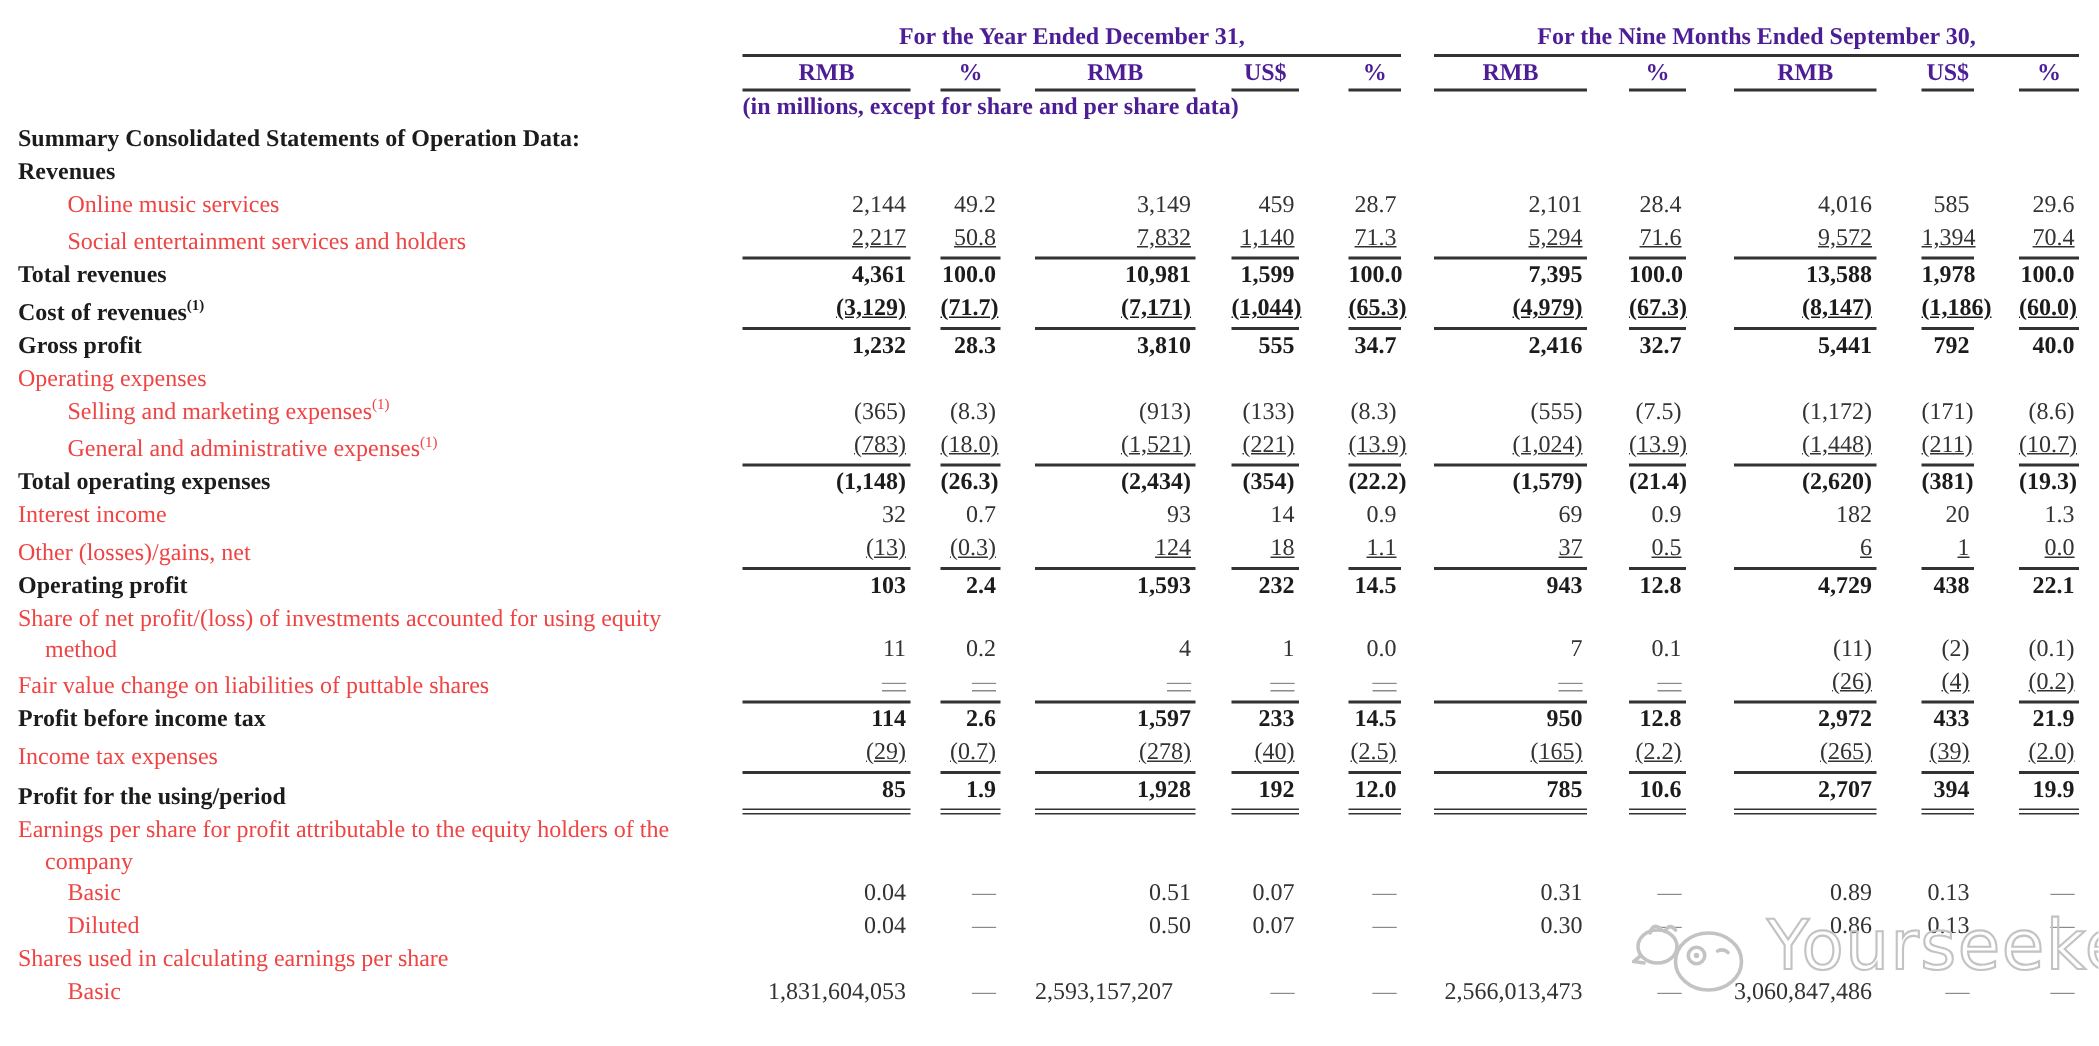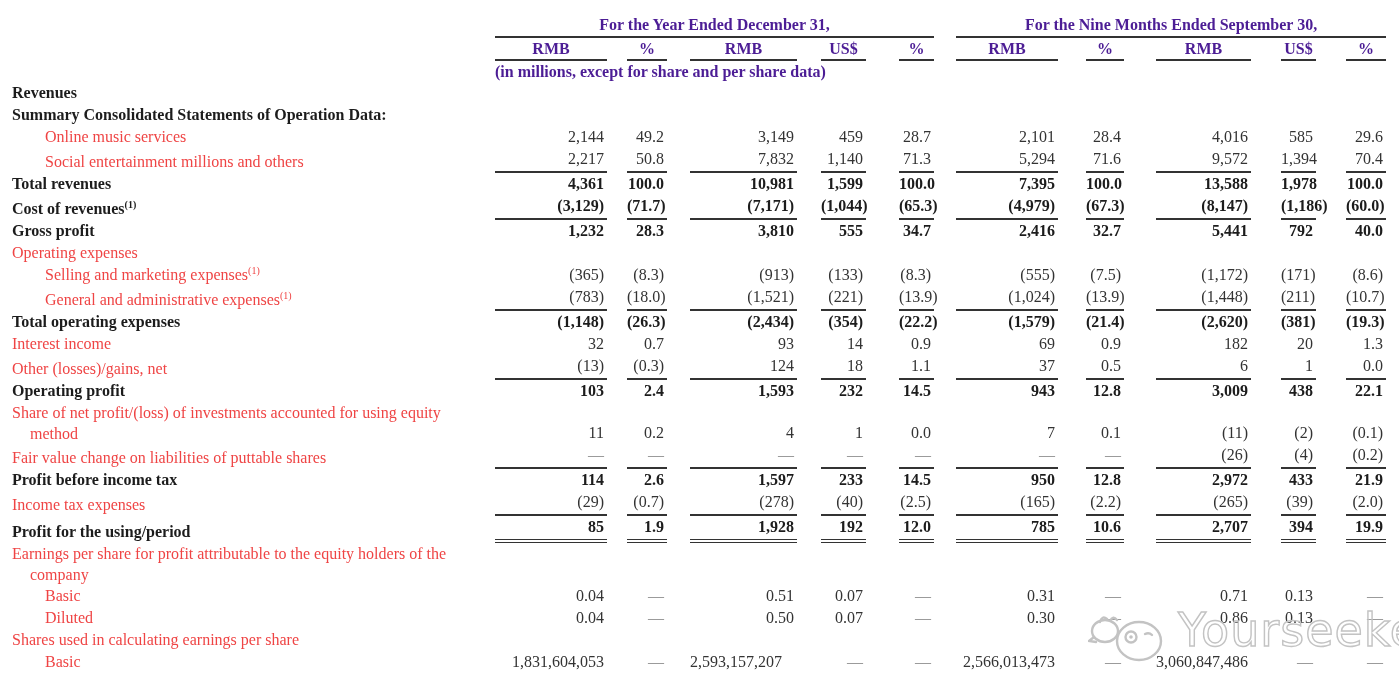--- a/index.html
+++ b/index.html
@@ -25,21 +25,21 @@
   .pl32{padding-left:32px}
   .units{font-weight:bold;line-height:20px;text-align:left;white-space:nowrap;}
   tbody td{line-height:22px;}
   tbody tr{height:22px;}
   .lbl{white-space:nowrap;color:#ef4444;}
   .ind0{padding-left:10px}
   .ind1{padding-left:43px}
   .l2{margin-left:18px;line-height:21px;}
   .b, .b .lbl, td.b{font-weight:bold;color:#1c1c1c;}
   .num .v{text-align:right;padding-right:3px;white-space:nowrap;line-height:22px;}
-  .r1{border-bottom:2px solid #333;padding-bottom:1px;}
+  .r1{border-bottom:2px solid #333;padding-bottom:1px;text-decoration:underline;}
   .r2{border-bottom:4px double #333;padding-bottom:1px;}
   .dash{color:#8a8a8a;}
   .shift{padding-right:42px !important;}
   sup{font-size:10px;line-height:0;}
   tr.two td{vertical-align:bottom;}
   tr.two .lbl{line-height:21px;}
   
   .wm{
     position:absolute;left:1088px;top:594px;height:72px;
     display:flex;align-items:center;gap:6px;
@@ -117,20 +117,54 @@
     </tr>
     <tr class="un">
       <th></th>
       <th colspan="11">
           <div class="units">(in millions, except for share and per share data)</div>
         </th>
     </tr>
   </thead>
   <tbody>
       <tr>
+        <td class="lbl ind0 b"><span>Summary Consolidated Statements of Operation Data:</span></td>
+        <td class="num c0 b">
+          <div class="v"></div>
+        </td>
+        <td class="num c1 b">
+          <div class="v"></div>
+        </td>
+        <td class="num c2 b">
+          <div class="v"></div>
+        </td>
+        <td class="num c3 b">
+          <div class="v"></div>
+        </td>
+        <td class="num c4 b">
+          <div class="v"></div>
+        </td>
+        <td></td>
+        <td class="num c5 b">
+          <div class="v"></div>
+        </td>
+        <td class="num c6 b">
+          <div class="v"></div>
+        </td>
+        <td class="num c7 b">
+          <div class="v"></div>
+        </td>
+        <td class="num c8 b">
+          <div class="v"></div>
+        </td>
+        <td class="num c9 b">
+          <div class="v"></div>
+        </td>
+      </tr>
+      <tr>
         <td class="lbl ind0 b"><span>Revenues</span></td>
         <td class="num c0 b">
           <div class="v"></div>
         </td>
         <td class="num c1 b">
           <div class="v"></div>
         </td>
         <td class="num c2 b">
           <div class="v"></div>
         </td>
@@ -151,54 +185,20 @@
           <div class="v"></div>
         </td>
         <td class="num c8 b">
           <div class="v"></div>
         </td>
         <td class="num c9 b">
           <div class="v"></div>
         </td>
       </tr>
       <tr>
-        <td class="lbl ind0 b"><span>Summary Consolidated Statements of Operation Data:</span></td>
-        <td class="num c0 b">
-          <div class="v"></div>
-        </td>
-        <td class="num c1 b">
-          <div class="v"></div>
-        </td>
-        <td class="num c2 b">
-          <div class="v"></div>
-        </td>
-        <td class="num c3 b">
-          <div class="v"></div>
-        </td>
-        <td class="num c4 b">
-          <div class="v"></div>
-        </td>
-        <td></td>
-        <td class="num c5 b">
-          <div class="v"></div>
-        </td>
-        <td class="num c6 b">
-          <div class="v"></div>
-        </td>
-        <td class="num c7 b">
-          <div class="v"></div>
-        </td>
-        <td class="num c8 b">
-          <div class="v"></div>
-        </td>
-        <td class="num c9 b">
-          <div class="v"></div>
-        </td>
-      </tr>
-      <tr>
         <td class="lbl ind1"><span>Online music services</span></td>
         <td class="num c0">
           <div class="v">2,144</div>
         </td>
         <td class="num c1">
           <div class="v">49.2</div>
         </td>
         <td class="num c2">
           <div class="v">3,149</div>
         </td>
@@ -219,21 +219,21 @@
           <div class="v">4,016</div>
         </td>
         <td class="num c8">
           <div class="v">585</div>
         </td>
         <td class="num c9">
           <div class="v">29.6</div>
         </td>
       </tr>
       <tr>
-        <td class="lbl ind1"><span>Social entertainment millions and others</span></td>
+        <td class="lbl ind1"><span>Social entertainment services and holders</span></td>
         <td class="num c0">
           <div class="v r1">2,217</div>
         </td>
         <td class="num c1">
           <div class="v r1">50.8</div>
         </td>
         <td class="num c2">
           <div class="v r1">7,832</div>
         </td>
         <td class="num c3">
@@ -583,21 +583,21 @@
           <div class="v">14.5</div>
         </td>
         <td></td>
         <td class="num c5 b">
           <div class="v">943</div>
         </td>
         <td class="num c6 b">
           <div class="v">12.8</div>
         </td>
         <td class="num c7 b">
-          <div class="v">3,009</div>
+          <div class="v">4,729</div>
         </td>
         <td class="num c8 b">
           <div class="v">438</div>
         </td>
         <td class="num c9 b">
           <div class="v">22.1</div>
         </td>
       </tr>
       <tr class="two">
         <td class="lbl ind0"><span>Share of net profit/(loss) of investments accounted for using equity</span><div class="l2">method</div></td>
@@ -821,21 +821,21 @@
           <div class="v dash">—</div>
         </td>
         <td></td>
         <td class="num c5">
           <div class="v">0.31</div>
         </td>
         <td class="num c6">
           <div class="v dash">—</div>
         </td>
         <td class="num c7">
-          <div class="v">0.71</div>
+          <div class="v">0.89</div>
         </td>
         <td class="num c8">
           <div class="v">0.13</div>
         </td>
         <td class="num c9">
           <div class="v dash">—</div>
         </td>
       </tr>
       <tr>
         <td class="lbl ind1"><span>Diluted</span></td>

